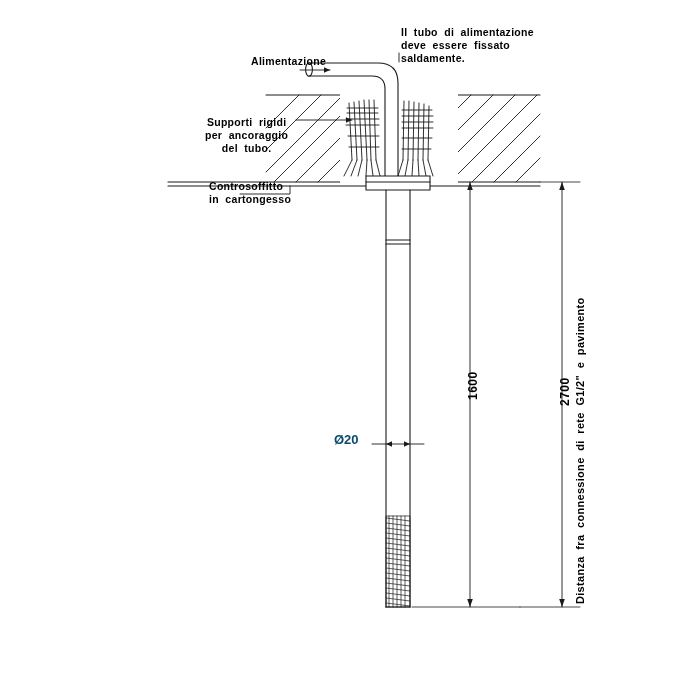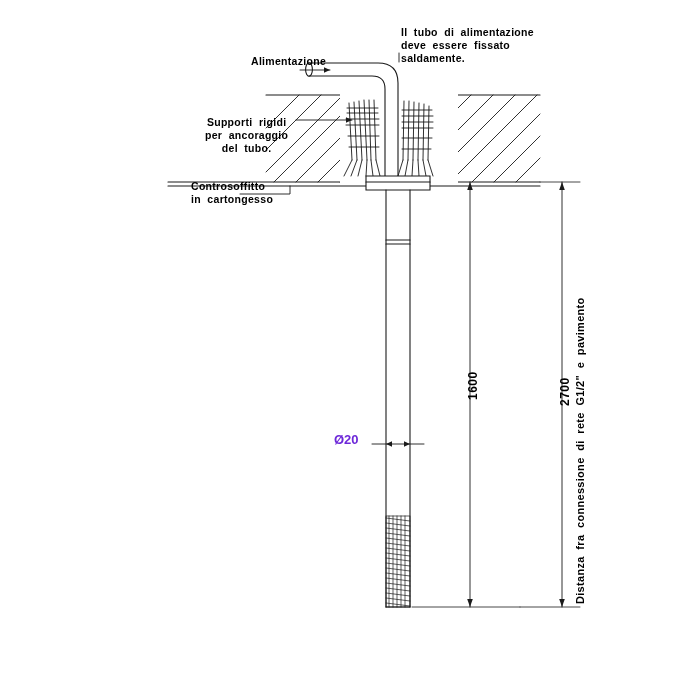--- a/index.html
+++ b/index.html
@@ -47,21 +47,21 @@
     font-weight: bold;
     letter-spacing: 0.5px;
     color: #000;
     white-space: pre;
   }
   .diam-text {
     position: absolute;
     font-family: "Liberation Sans", sans-serif;
     font-size: 13px;
     font-weight: bold;
-    color: #6d28d9;
+    color: #0c4a6e;
     white-space: pre;
   }
 </style>
 </head>
 <body>
 
 <div id="stage">
 
   <svg class="drawing" viewBox="0 0 700 700">
     <g stroke="#1a1a1a" fill="none" stroke-width="1.1" stroke-linecap="round">
@@ -211,21 +211,21 @@
   <div class="lbl" style="left:401px; top:26px;">Il  tubo  di  alimentazione
 deve  essere  fissato
 saldamente.</div>
 
   <div class="lbl" style="left:251px; top:55px;">Alimentazione</div>
 
   <div class="lbl" style="left:205px; top:116px;text-align:center;">Supporti  rigidi
 per  ancoraggio
 del  tubo.</div>
 
-  <div class="lbl" style="left:191px; top:180px;">Controsoffitto
+  <div class="lbl" style="left:209px; top:180px;">Controsoffitto
 in  cartongesso</div>
 
   <div class="diam-text" style="left:334px; top:432px;">Ø20</div>
 
   <div class="dim-text rot-90" style="left:466px; top:400px;">1600</div>
 
   <div class="dim-text rot-90" style="left:558px; top:406px;">2700</div>
 
   <div class="lbl rot-90" style="left:574px; top:604px; font-size:11px;">Distanza  fra  connessione  di  rete  G1/2"  e  pavimento</div>
 

